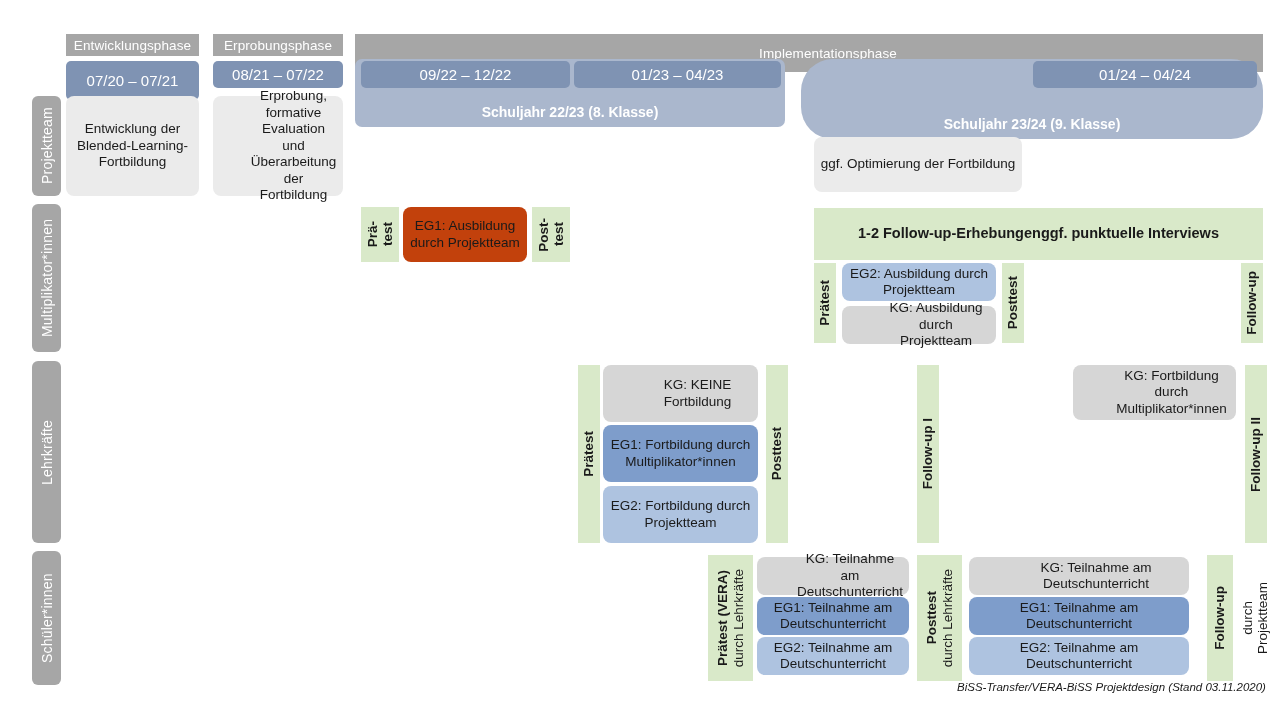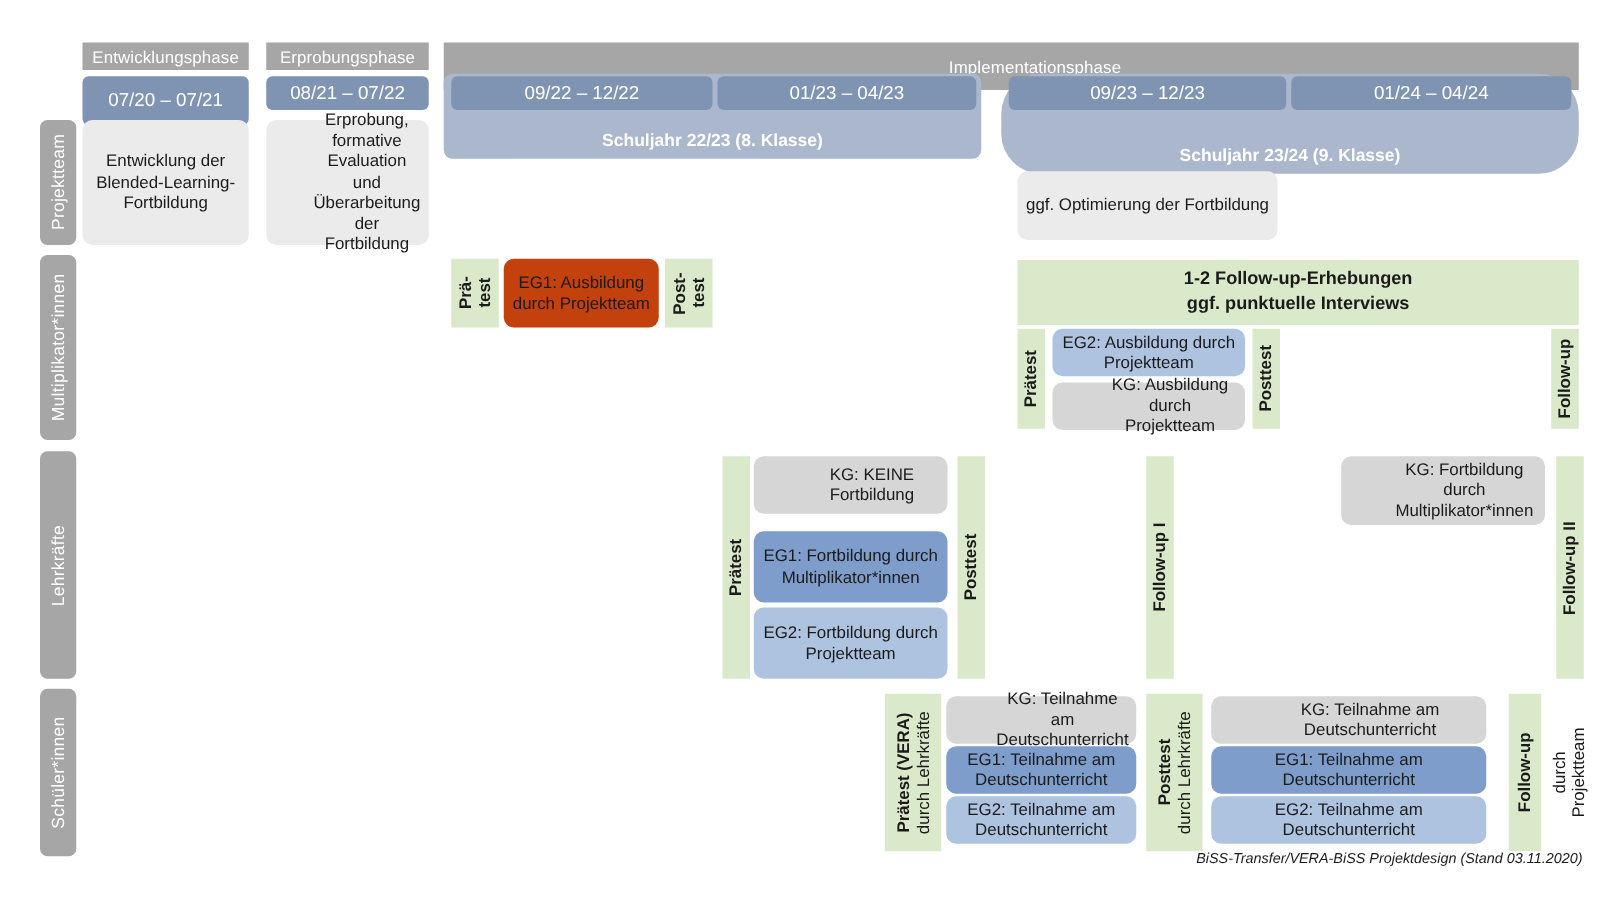--- a/index.html
+++ b/index.html
@@ -82,21 +82,21 @@
   .vstack{
     display:flex;flex-direction:row;
     align-items:center;justify-content:center;
     height:100%;width:100%;
   }
   .vstack .vtext{margin:0 1px;}
 
   
   .banner{
     background:#d9e9c9;
-    display:flex;flex-direction:column;
+    display:flex;flex-direction:row;
     align-items:center;justify-content:center;
     text-align:center;
     font-weight:bold;font-size:14.5px;line-height:1.35;
   }
 
   .footer{
     position:absolute;
     font-style:italic;
     font-size:11.5px;
     color:#1a1a1a;
@@ -131,23 +131,20 @@
   <div class="abs date-pill" style="left:338px;top:61px;width:209px;height:27px;">
     <span>09/22 – 12/22</span>
   </div>
   <div class="abs date-pill" style="left:551px;top:61px;width:207px;height:27px;">
     <span>01/23 – 04/23</span>
   </div>
 
   <div class="abs schuljahr" style="left:778px;top:59px;width:462px;height:80px;border-radius:32px;">
     <span class="sj-label">Schuljahr 23/24 (9. Klasse)</span>
   </div>
-  <div class="abs date-pill" style="left:784px;top:61px;width:222px;height:27px;">
-    <span>09/23 – 12/23</span>
-  </div>
   <div class="abs date-pill" style="left:1010px;top:61px;width:224px;height:27px;">
     <span>01/24 – 04/24</span>
   </div>
 
   <div class="abs lane-tab" style="left:9px;top:96px;width:29px;height:100px;">
     <span>Projektteam</span>
   </div>
   <div class="abs lane-tab" style="left:9px;top:204px;width:29px;height:148px;">
     <span>Multiplikator*innen</span>
   </div>
@@ -201,21 +198,21 @@
   <div class="abs green" style="left:979px;top:263px;width:22px;height:80px;">
     <span class="vtext bold">Posttest</span>
   </div>
   <div class="abs green" style="left:1218px;top:263px;width:22px;height:80px;">
     <span class="vtext bold">Follow-up</span>
   </div>
 
   <div class="abs green" style="left:555px;top:365px;width:22px;height:178px;">
     <span class="vtext bold">Prätest</span>
   </div>
-  <div class="abs box grey2" style="left:580px;top:365px;width:155px;height:46px;">
+  <div class="abs box grey2" style="left:580px;top:365px;width:155px;height:57px;">
     <span>KG:  KEINE Fortbildung</span>
   </div>
   <div class="abs box eg1" style="left:580px;top:425px;width:155px;height:57px;">
     <span>EG1: Fortbildung durch Multiplikator*innen</span>
   </div>
   <div class="abs box eg2" style="left:580px;top:486px;width:155px;height:57px;">
     <span>EG2: Fortbildung durch Projektteam</span>
   </div>
   <div class="abs green" style="left:743px;top:365px;width:22px;height:178px;">
     <span class="vtext bold">Posttest</span>

